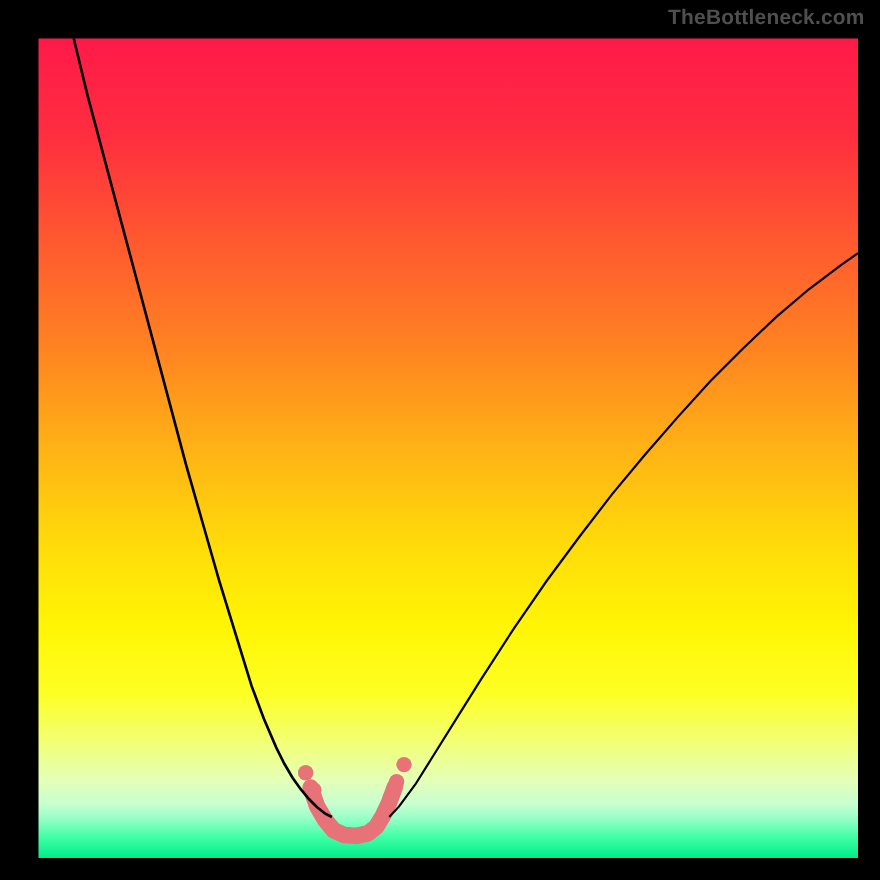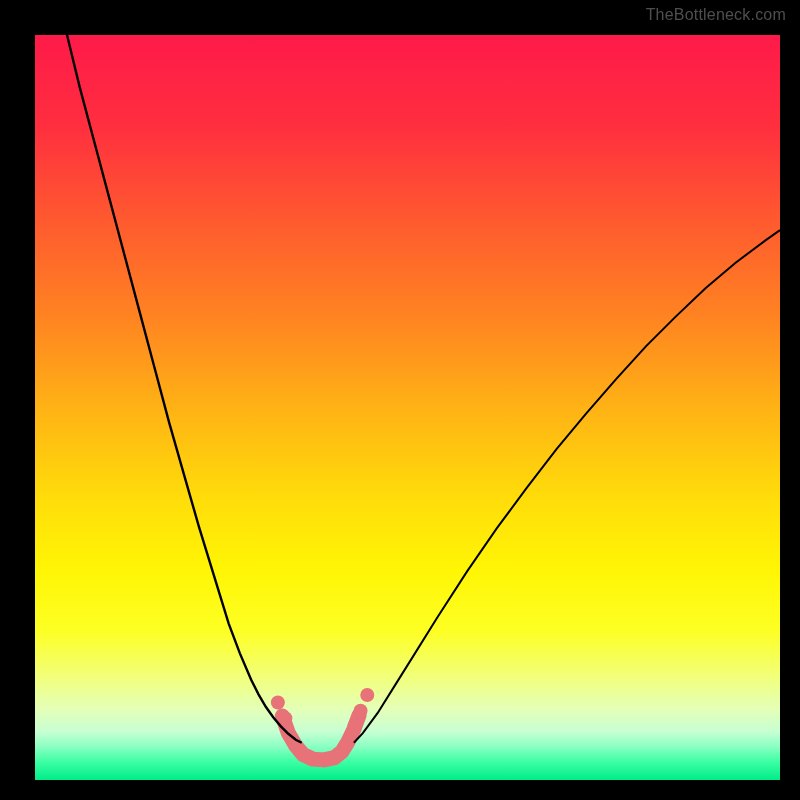--- a/index.html
+++ b/index.html
@@ -17,22 +17,22 @@
     top: 0;
     width: 800px;
     height: 800px;
     background: #000;
   }
   .watermark {
     position: absolute;
     top: 6px;
     right: 14px;
     color: #4f4f4f;
-    font-size: 16px;
-    font-weight: 400;
+    font-size: 19px;
+    font-weight: 700;
     letter-spacing: 0.2px;
     user-select: none;
   }
   svg {
     position: absolute;
     left: 0;
     top: 0;
   }
 </style>
 </head>

